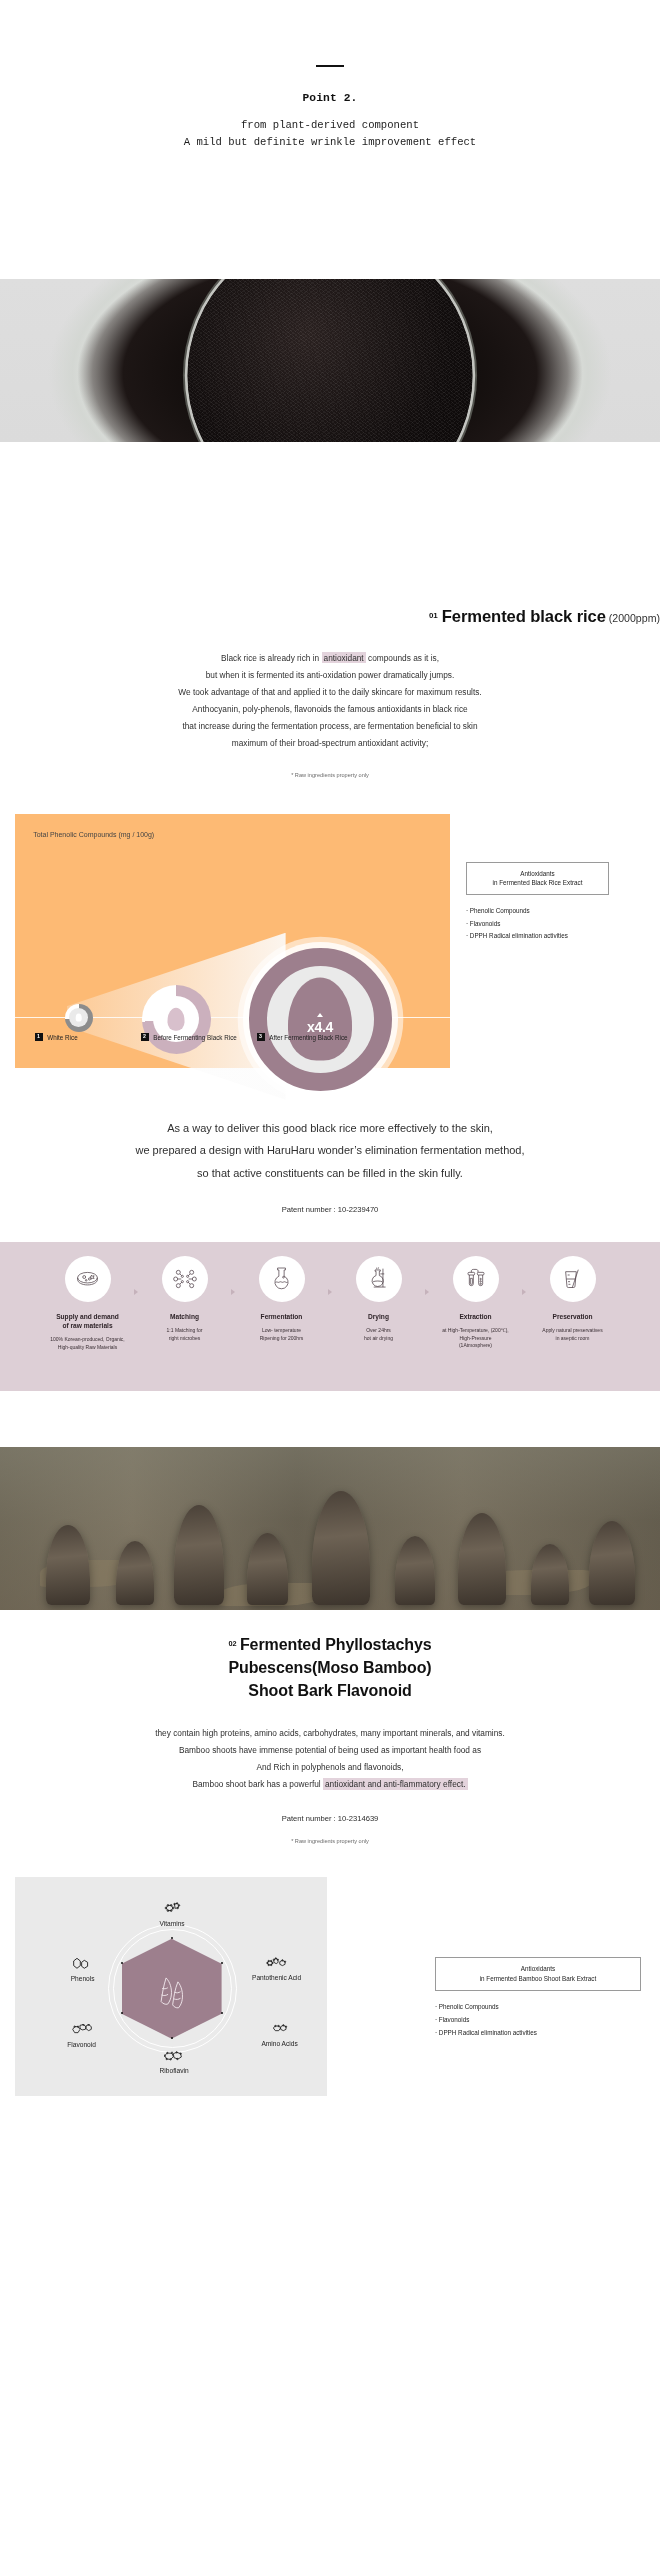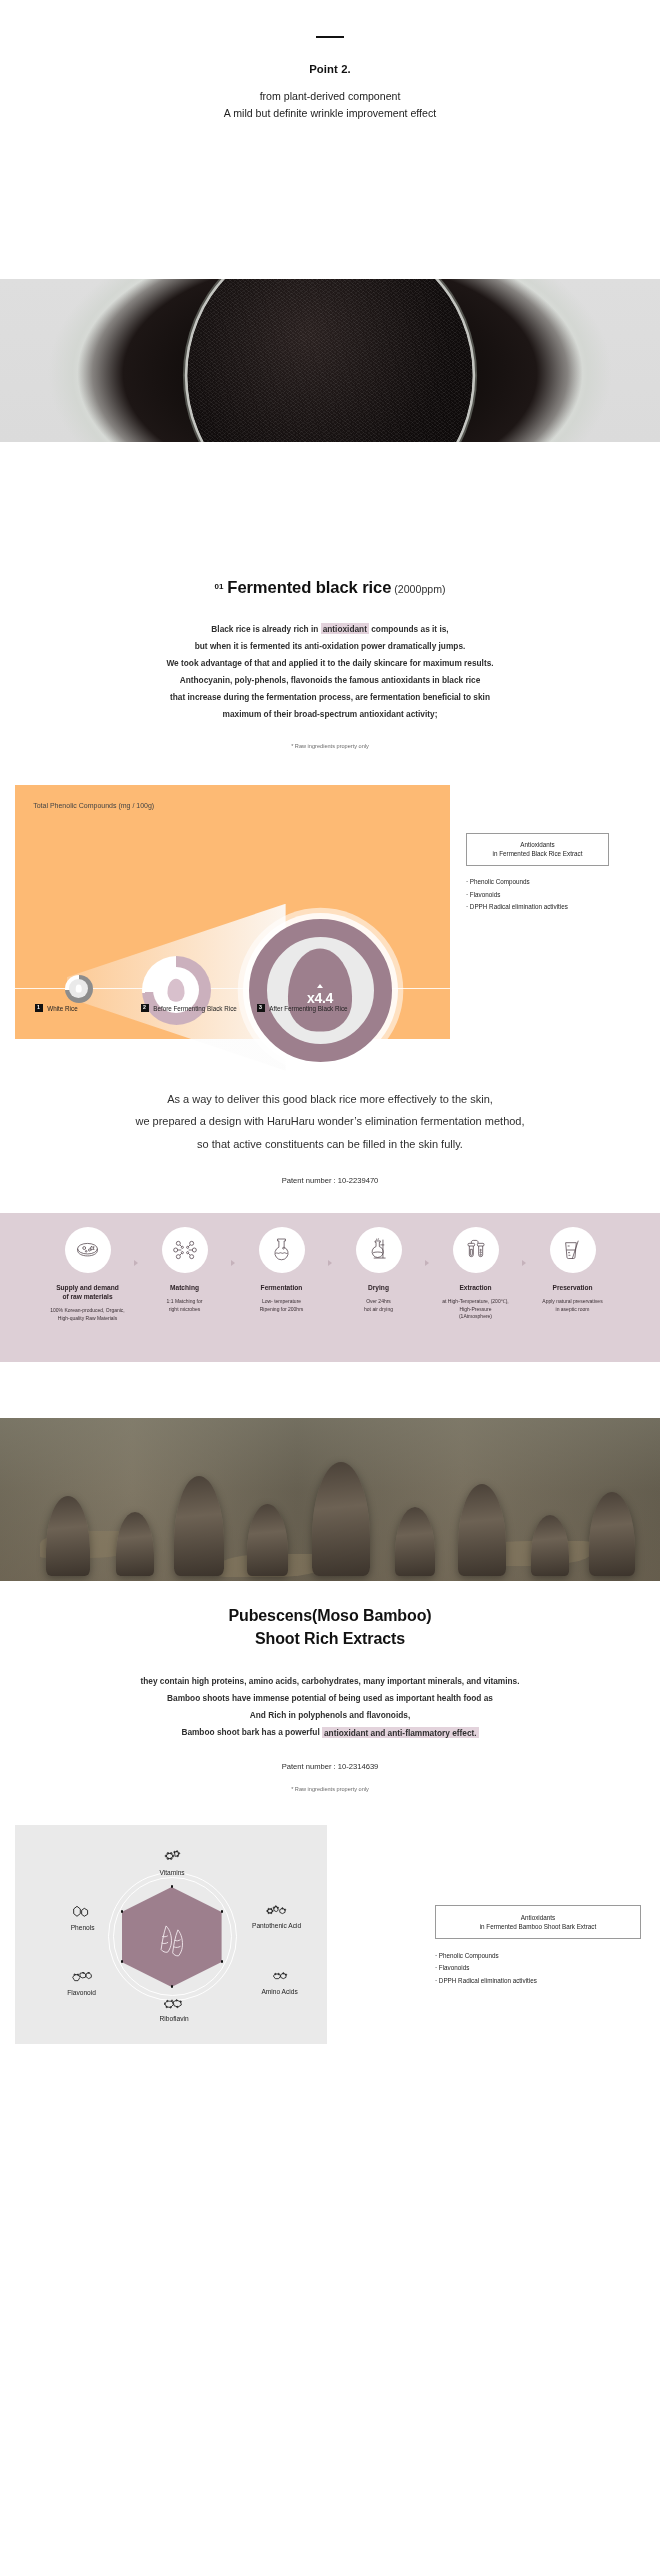--- a/index.html
+++ b/index.html
@@ -5,21 +5,21 @@
   * { box-sizing: border-box; margin: 0; padding: 0; }
   html, body {
     width: 660px;
     background: #ffffff;
     font-family: "Liberation Sans", sans-serif;
     color: #2b2b2b;
   }
   .page { width: 660px; height: 2576px; position: relative; overflow: hidden; background:#fff; }
 
   
-  .intro { padding-top: 36px; text-align: center; }
+  .intro { padding-top: 65px; text-align: center; font-family: Liberation Mono, monospace; }
   .rule { width: 28px; height: 2px; background: #111; margin: 0 auto 25px; }
   .point { font-size: 11.3px; font-weight: bold; letter-spacing: 0.1px; color:#111; }
   .lede { margin-top: 13.3px; font-size: 10.6px; line-height: 1.55; color: #1d1d1d; font-weight: 300; }
 
   
   .hero-rice {
     position:absolute; left:0; top:279px; width:660px; height:163px;
     background:
       radial-gradient(ellipse 58% 130% at 50% 58%, #0b0909 0%, #140f0e 38%, #1d1615 54%, rgba(60,52,50,.55) 62%, rgba(255,255,255,0) 66%),
       radial-gradient(ellipse 61% 140% at 50% 58%, rgba(225,228,224,.95) 58%, rgba(210,214,209,.85) 64%, rgba(255,255,255,0) 70%),
@@ -30,26 +30,26 @@
     content:""; position:absolute; left:50%; top:-46px; transform:translateX(-50%);
     width:285px; height:285px; border-radius:50%;
     background:
       repeating-linear-gradient(38deg, rgba(255,255,255,.055) 0 0.7px, rgba(0,0,0,0) 0.7px 2.7px),
       repeating-linear-gradient(-35deg, rgba(255,255,255,.05) 0 0.7px, rgba(0,0,0,0) 0.7px 3.3px),
       radial-gradient(circle at 42% 36%, #2a2120 0%, #100c0c 58%, #0a0707 100%);
     box-shadow: 0 0 0 2.7px rgba(232,234,230,.75), 0 0 0 4.6px rgba(160,168,158,.45);
   }
 
   
-  .sec-head { text-align:center; padding-top:16px; }
+  .sec-head { text-align:right; padding-top:16px; }
   .sec-head .num { font-size:8px; font-weight:bold; vertical-align:super; margin-right:4px; color:#111; }
   .sec-head .ttl { font-size:16.6px; font-weight:bold; color:#111; letter-spacing:-0.1px; }
   .sec-head .ppm { font-size:10.6px; font-weight:400; color:#333; }
 
-  .body-copy { text-align:center; font-size:8.3px; line-height:2.05; color:#2f2f2f; margin-top:22.6px; font-weight:700;}
+  .body-copy { text-align:center; font-size:8.3px; line-height:2.05; color:#2f2f2f; margin-top:22.6px; font-weight:400;}
   .hl { background:#e3d3dc; padding:0.7px 2px; }
   .note { text-align:center; font-size:5.6px; color:#6b6b6b; margin-top:20px; }
 
   
   .chart-wrap { position:relative; margin-top:36px; height:265px; }
   .chart-panel {
     position:absolute; left:14.6px; top:0; width:435px; height:254px;
     background:#fdba74;
   }
   .chart-title { position:absolute; left:18.6px; top:17px; font-size:7px; color:#444; }
@@ -343,22 +343,23 @@
     <div class="shoot" style="left:174px; width:50px; height:100px;"></div>
     <div class="shoot" style="left:247px; width:41px; height:72px;"></div>
     <div class="shoot" style="left:312px; width:58px; height:114px;"></div>
     <div class="shoot" style="left:395px; width:40px; height:69px;"></div>
     <div class="shoot" style="left:458px; width:48px; height:92px;"></div>
     <div class="shoot" style="left:531px; width:38px; height:61px;"></div>
     <div class="shoot" style="left:589px; width:46px; height:84px;"></div>
   </div>
 
   <div class="sec2-head">
+    <div><span class="num">02</span><span class="ttl">Fermented Phyllostachys</span></div>
     <div class="ttl">Pubescens(Moso Bamboo)</div>
-    <div class="ttl">Shoot Rich Extracts</div>
+    <div class="ttl">Shoot Bark Flavonoid</div>
   </div>
 
   <div class="body-copy">
     <div>they contain high proteins, amino acids, carbohydrates, many important minerals, and vitamins.</div>
     <div>Bamboo shoots have immense potential of being used as important health food as</div>
     <div>And Rich in polyphenols and flavonoids,</div>
     <div><span>Bamboo shoot bark has a powerful </span><span class="hl">antioxidant and anti-flammatory effect.</span></div>
   </div>
   <div class="patent">Patent number : 10-2314639</div>
   <div class="note" style="margin-top:14.6px">* Raw ingredients property only</div>

